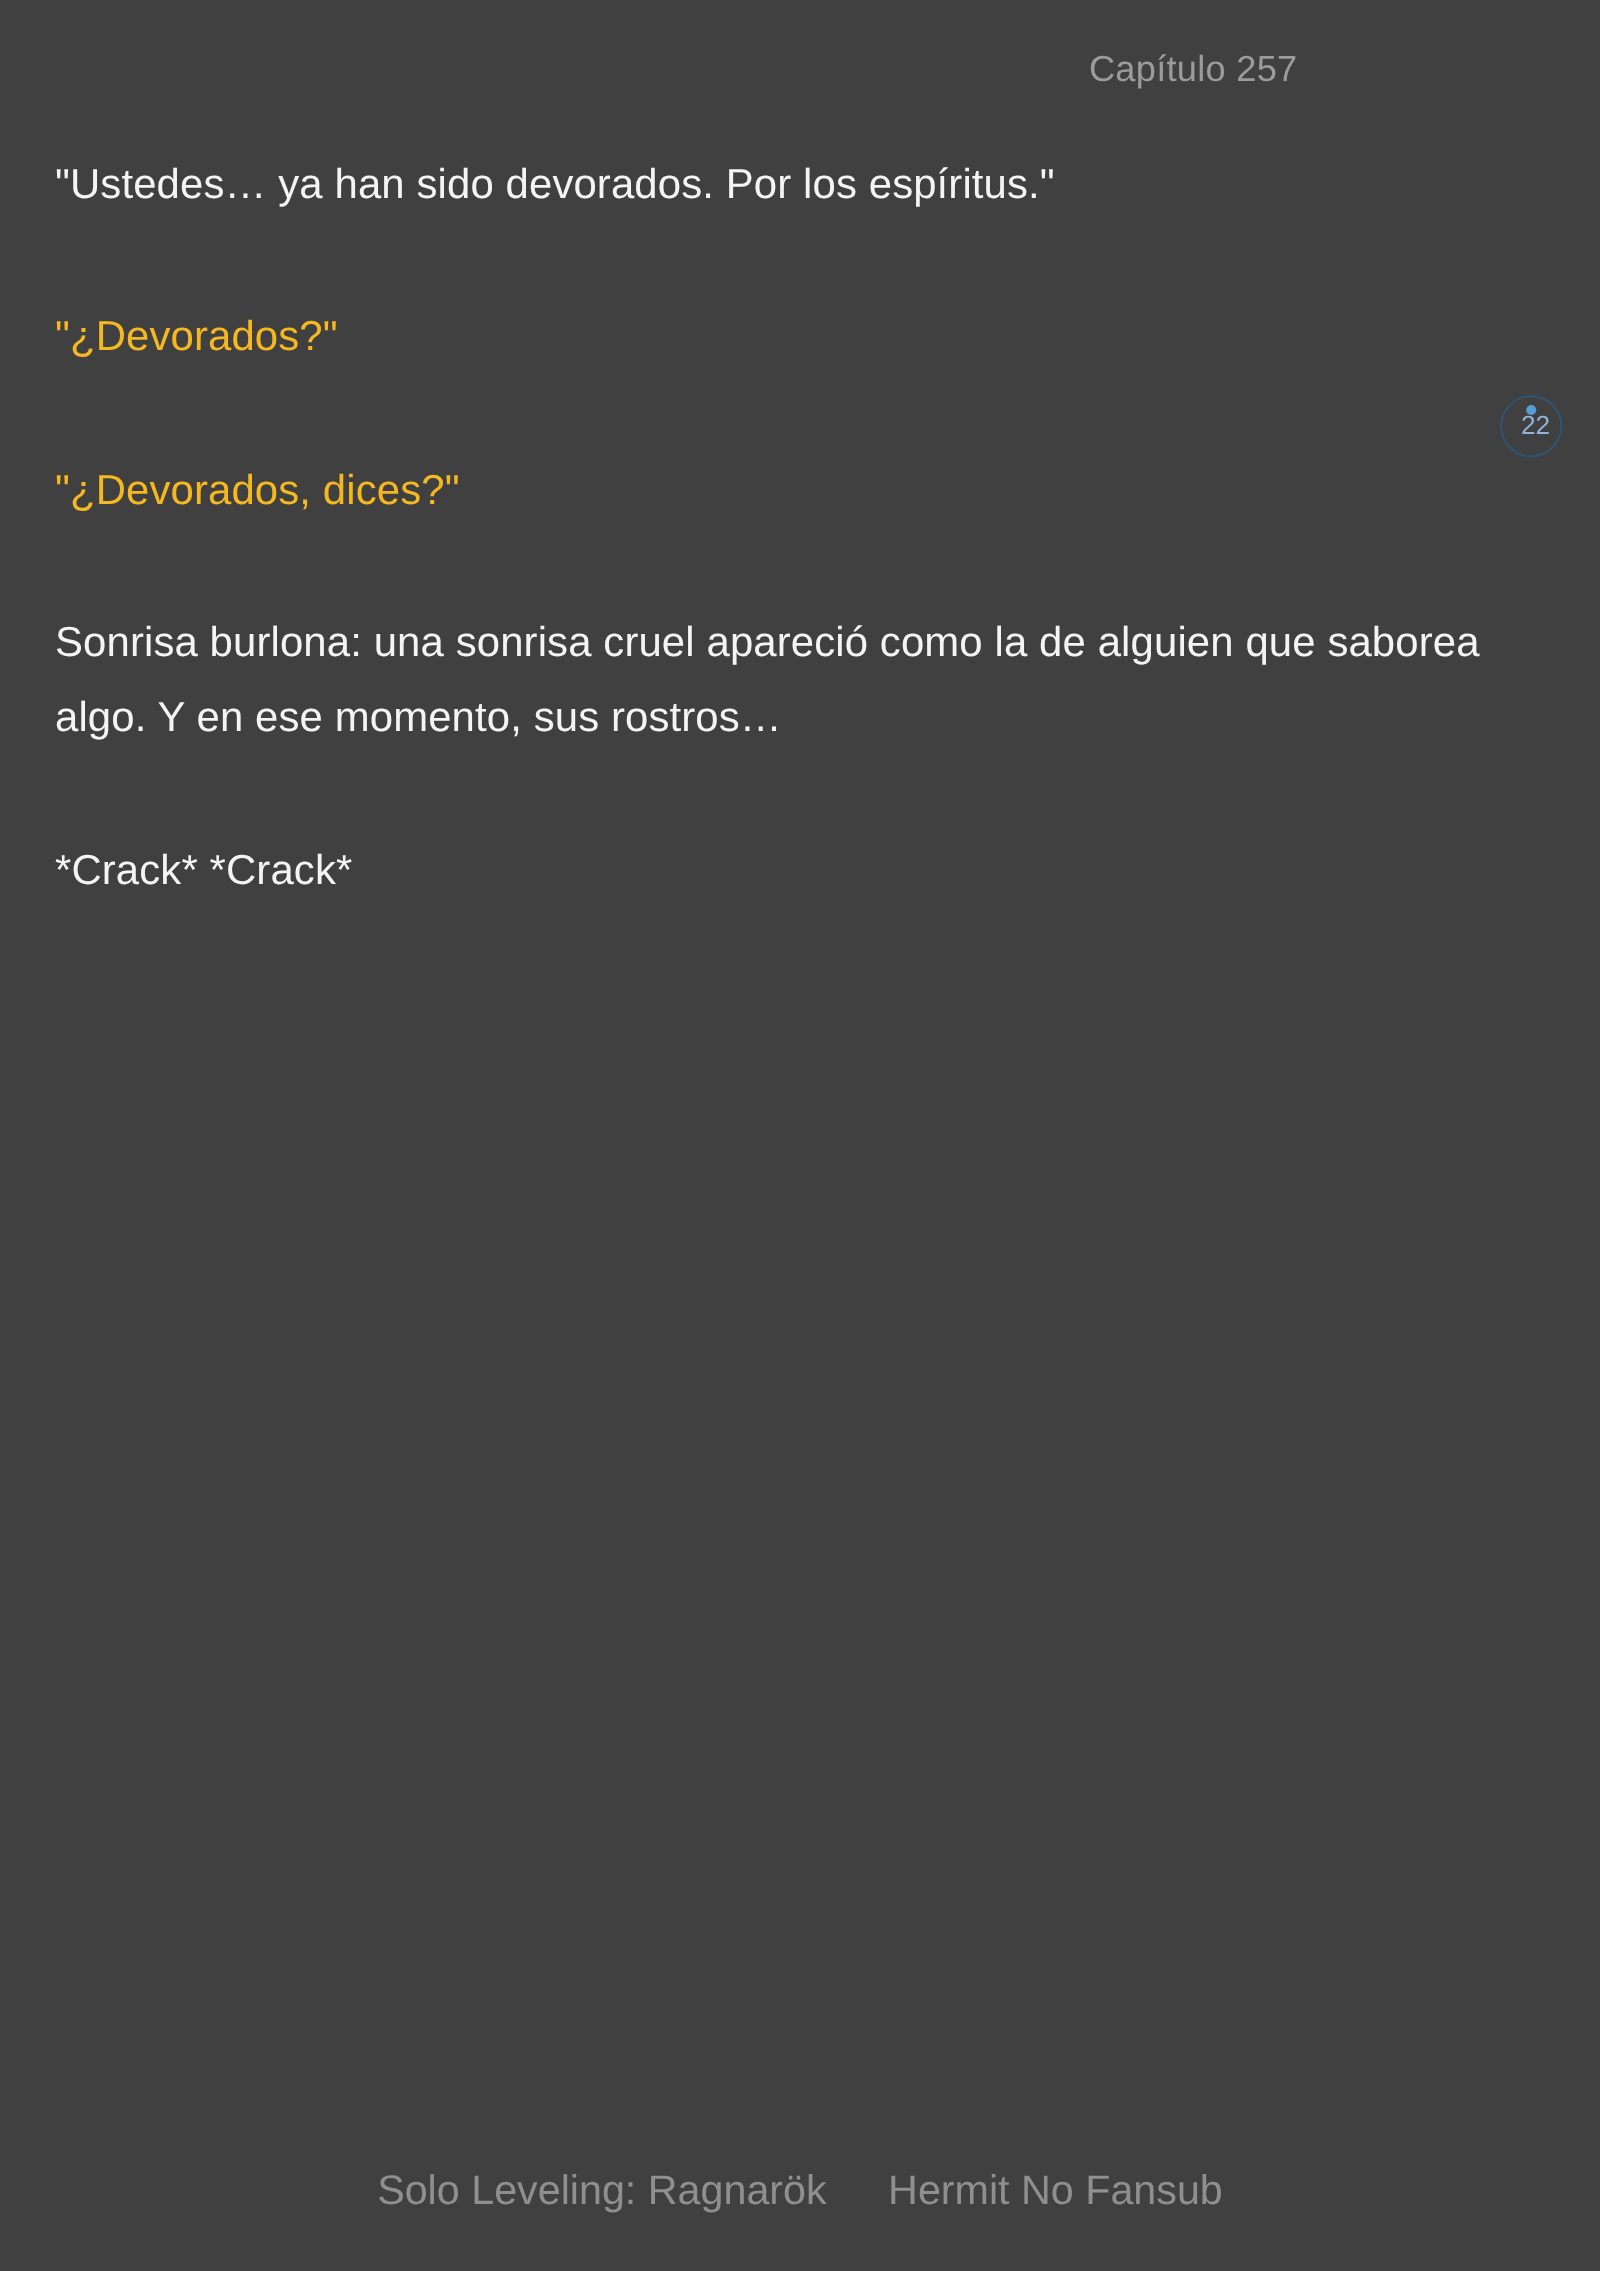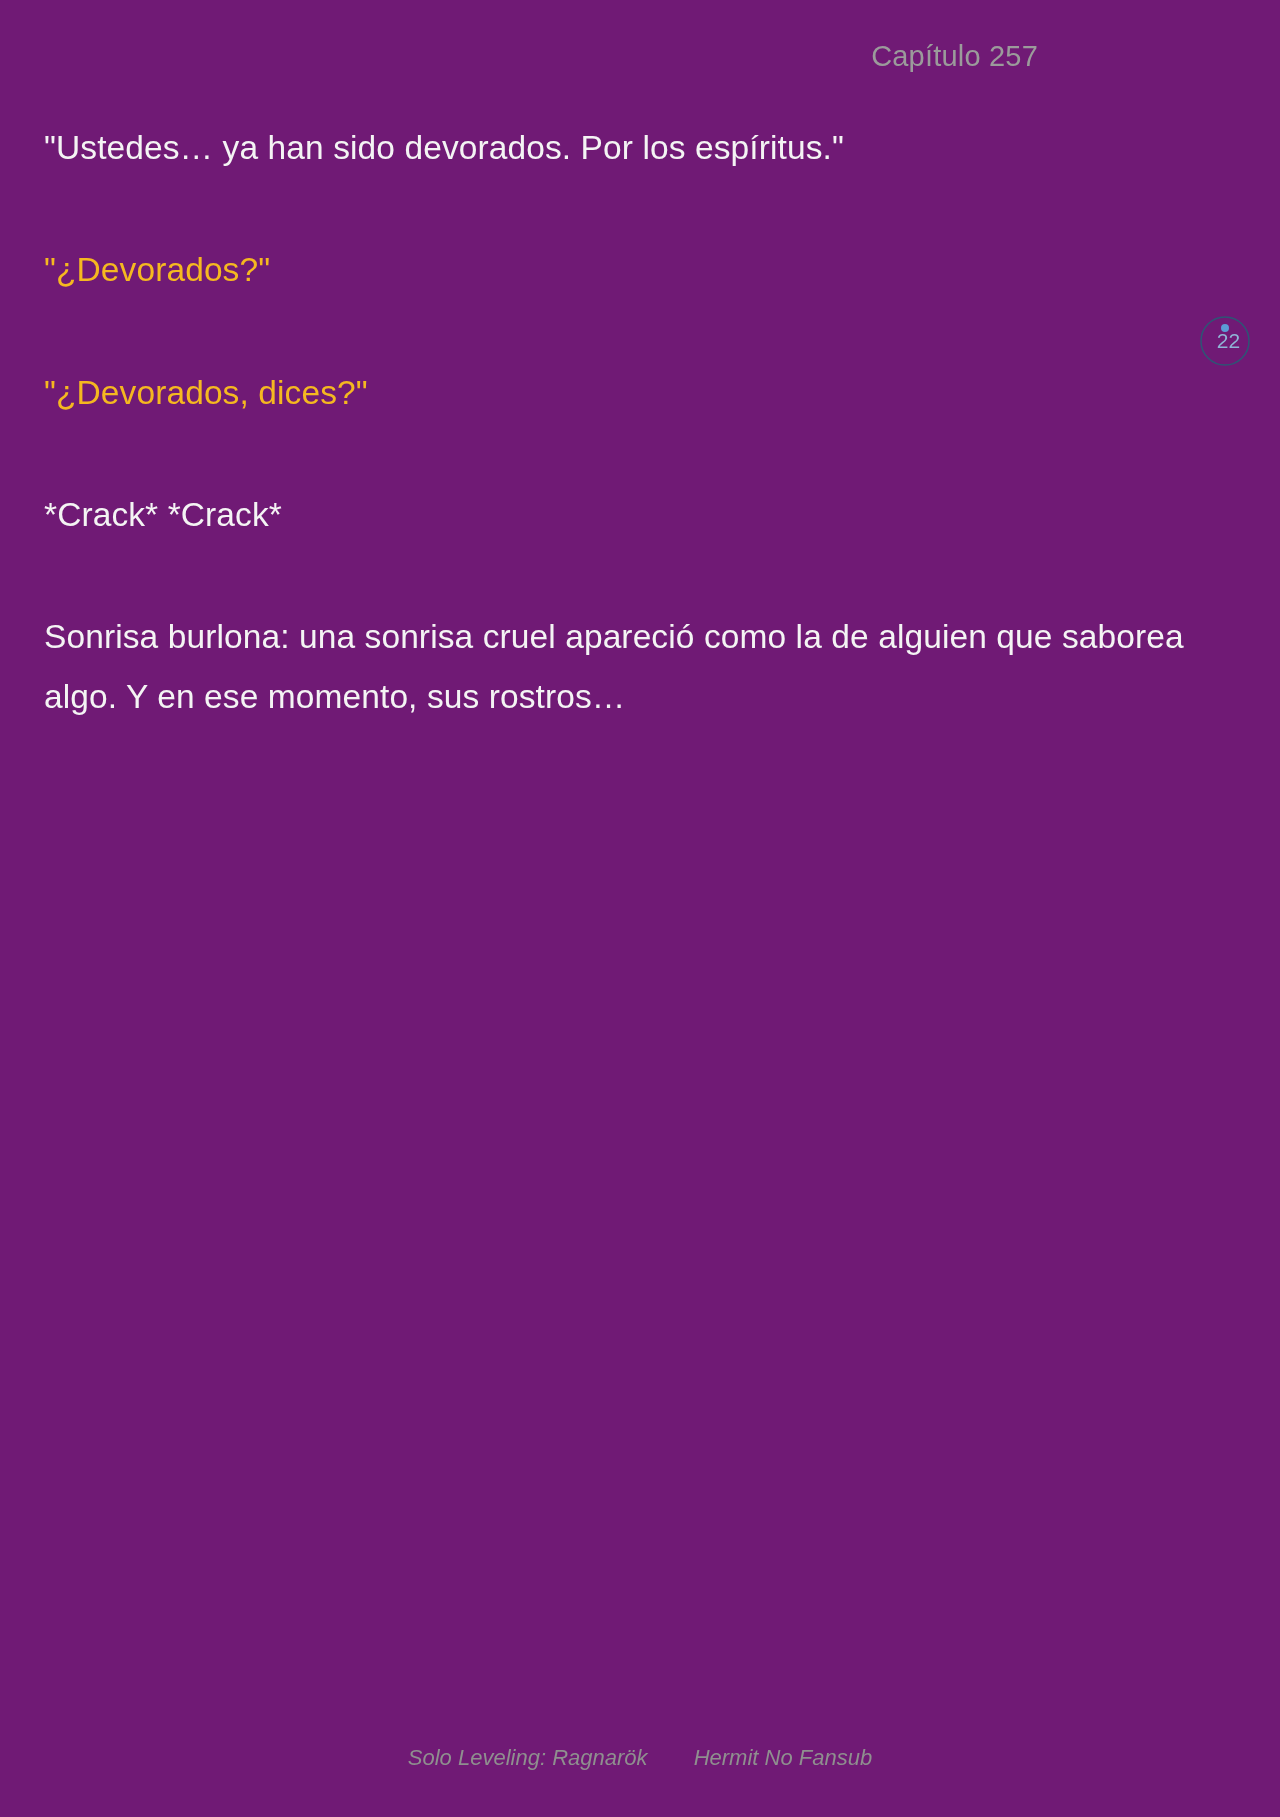--- a/index.html
+++ b/index.html
@@ -14,21 +14,21 @@
     color: #f2f2f2;
     position: relative;
     overflow-x: hidden;
   }
   .page {
     position: relative;
     width: 1280px;
     min-height: 1817px;
     box-sizing: border-box;
     padding: 0 0 0 0;
-    background: #701a75;
+    background: #404040;
   }
   .chapter-header {
     position: absolute;
     top: 40px;
     right: 242px;
     font-size: 29px;
     color: #9b9b9b;
     letter-spacing: 0.2px;
   }
   .content {
@@ -53,23 +53,22 @@
   }
   .para.mid {
     max-width: 1165px;
   }
   .footer {
     position: absolute;
     bottom: 46px;
     left: 0;
     width: 1280px;
     text-align: center;
-    font-size: 22px;
+    font-size: 33px;
     color: #8f8f8f;
-    font-style: italic;
   }
   .footer span {
     display: inline-block;
   }
   .footer .series { margin-right: 40px; }
 
   .progress-widget {
     position: absolute;
     top: 310px;
     right: 24px;
@@ -97,22 +96,22 @@
 <body>
 
 <div class="page">
 
   <div class="chapter-header">Capítulo 257</div>
 
   <div class="content">
     <p class="para">"Ustedes… ya han sido devorados. Por los espíritus."</p>
     <p class="para dialogue">"¿Devorados?"</p>
     <p class="para dialogue">"¿Devorados, dices?"</p>
+    <p class="para mid">Sonrisa burlona: una sonrisa cruel apareció como la de alguien que saborea algo. Y en ese momento, sus rostros…</p>
     <p class="para">*Crack* *Crack*</p>
-    <p class="para mid">Sonrisa burlona: una sonrisa cruel apareció como la de alguien que saborea algo. Y en ese momento, sus rostros…</p>
   </div>
 
   <div class="progress-widget">
     <svg width="62" height="62" viewBox="0 0 62 62" aria-hidden="true">
       <circle cx="31" cy="31" r="24" fill="none" stroke="#2e5575" stroke-width="1.5"></circle>
       <circle cx="31" cy="18" r="4" fill="#5b9bd5"></circle>
     </svg>
     <div class="progress-number">22</div>
   </div>
 

